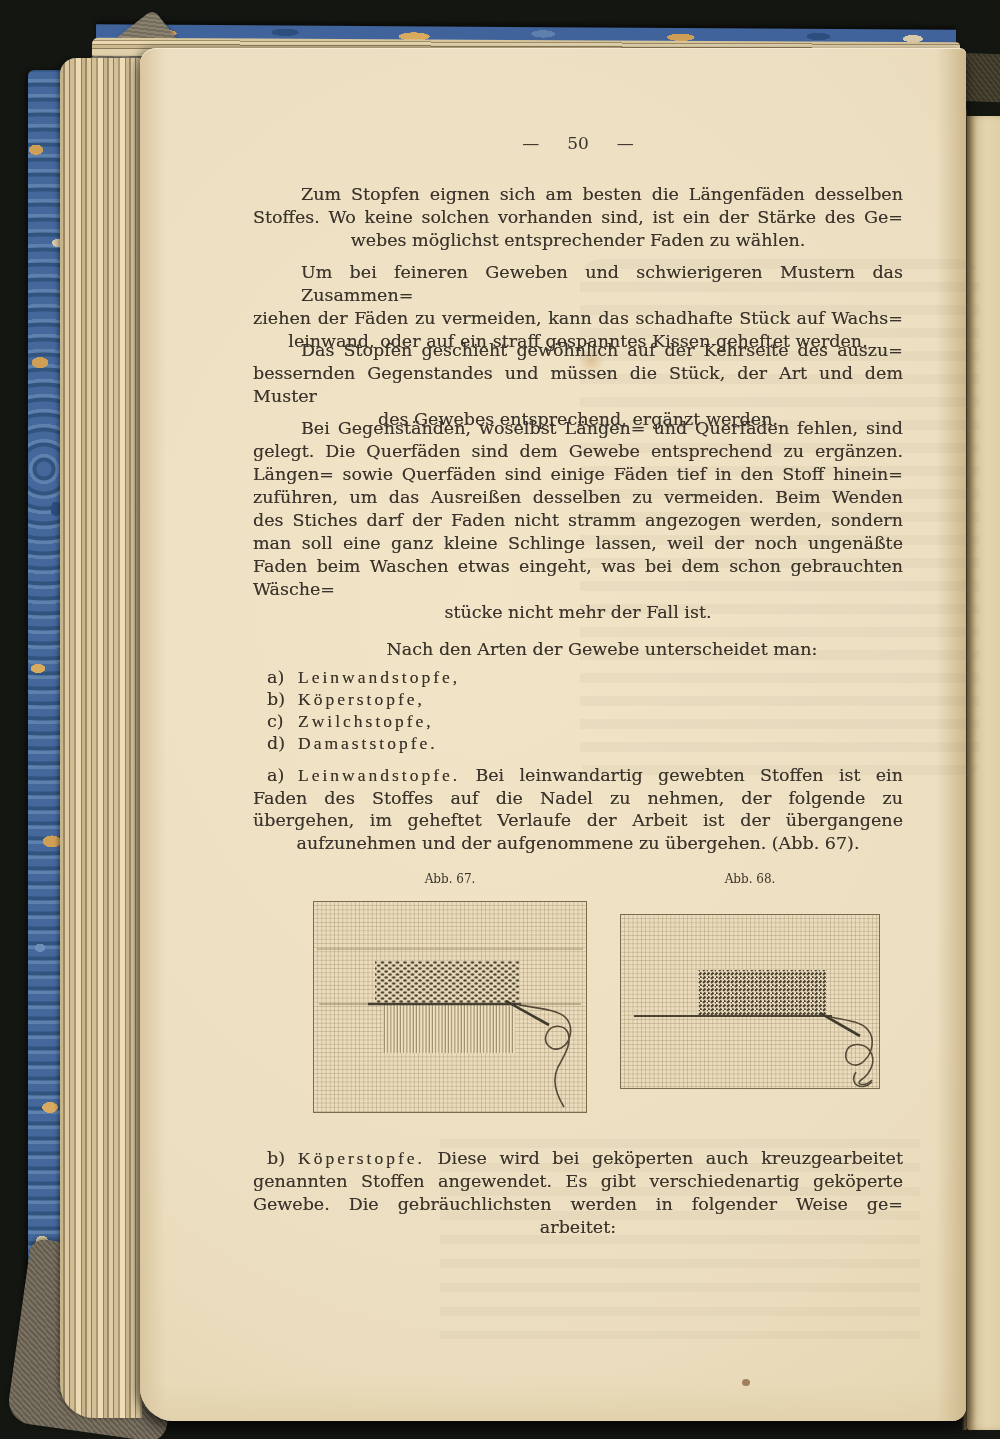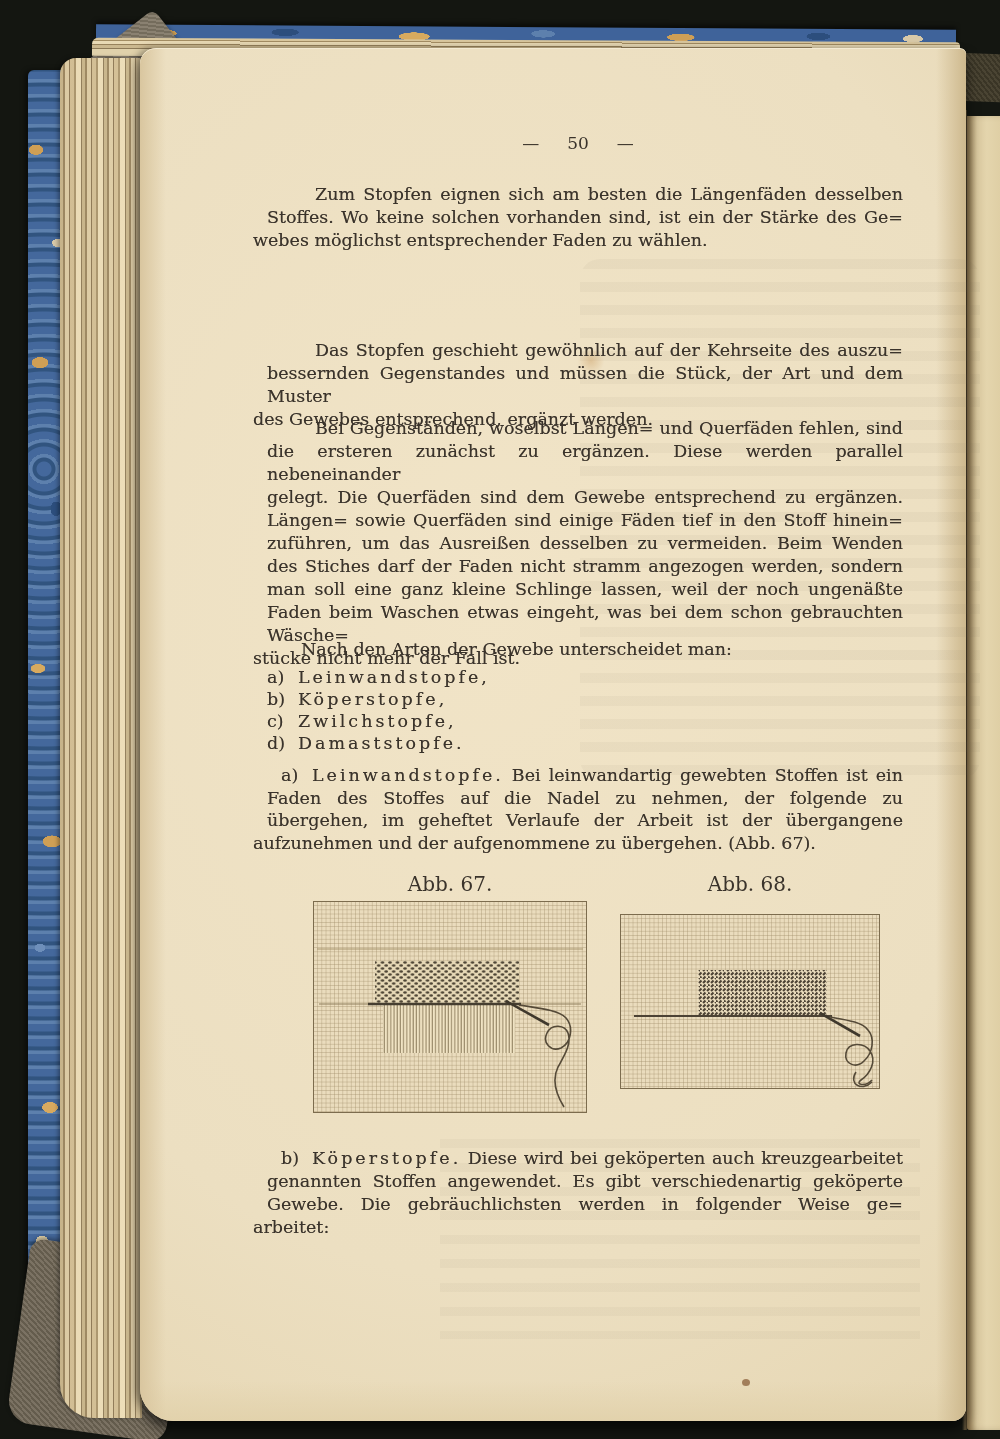--- a/index.html
+++ b/index.html
@@ -108,29 +108,29 @@
   .pageno{
     position:absolute;left:113px;top:84px;width:650px;
     display:flex;justify-content:center;align-items:center;gap:28px;
     font-size:17px;
   }
   .block{
     position:absolute;left:113px;width:650px;
     font-size:17.5px;line-height:23px;
     text-shadow:0 0 .4px rgba(58,51,43,.55);
   }
-  .jline{text-align:justify;text-align-last:justify;margin-left:14px;}
-  .lline{text-align:left;}
+  .jline{text-align:justify;text-align-last:justify;}
+  .lline{text-align:center;}
   .indent{padding-left:48px;}
   .hangline{}
   .itemfirst{position:relative;padding-left:45px;}
   .item-label{position:absolute;left:14px;top:0;}
-  .sperr{letter-spacing:3px;}
+  .sperr{letter-spacing:3px;font-family:Liberation Serif, serif;}
   .listline{position:relative;padding-left:45px;line-height:22px;height:22px;}
-  .caption{position:absolute;width:120px;text-align:center;font-size:20px;top:823px;}
+  .caption{position:absolute;width:120px;text-align:center;font-size:12px;top:823px;}
   .fig{position:absolute;}
   .stain1{
     position:absolute;left:436px;top:300px;width:30px;height:24px;border-radius:50%;
     background:radial-gradient(circle,rgba(194,140,74,.35),rgba(194,140,74,0) 70%);
   }
   .speck{
     position:absolute;left:602px;top:1330px;width:8px;height:7px;border-radius:50%;
     background:#8a5f3b;opacity:.75;
   }
   .bleed{
@@ -168,30 +168,34 @@
     <span>50</span>
     <span>—</span>
   </div>
 
   <div class="block" style="top:134px">
     <div class="jline indent">Zum Stopfen eignen sich am besten die Längenfäden desselben</div>
     <div class="jline">Stoffes. Wo keine solchen vorhanden sind, ist ein der Stärke des Ge=</div>
     <div class="lline">webes möglichst entsprechender Faden zu wählen.</div>
   </div>
 
+  <div class="block" style="top:212px">
+    <div class="jline indent">Um bei feineren Geweben und schwierigeren Mustern das Zusammen=</div>
+    <div class="jline">ziehen der Fäden zu vermeiden, kann das schadhafte Stück auf Wachs=</div>
+    <div class="lline">leinwand, oder auf ein straff gespanntes Kissen geheftet werden.</div>
+  </div>
 
   <div class="block" style="top:290px">
     <div class="jline indent">Das Stopfen geschieht gewöhnlich auf der Kehrseite des auszu=</div>
     <div class="jline">bessernden Gegenstandes und müssen die Stück, der Art und dem Muster</div>
     <div class="lline">des Gewebes entsprechend, ergänzt werden.</div>
   </div>
 
   <div class="block" style="top:368px">
     <div class="jline indent">Bei Gegenständen, woselbst Längen= und Querfäden fehlen, sind</div>
-    <div class="jline">die ersteren zunächst zu ergänzen. Diese werden parallel nebeneinander</div>
     <div class="jline">gelegt. Die Querfäden sind dem Gewebe entsprechend zu ergänzen.</div>
     <div class="jline">Längen= sowie Querfäden sind einige Fäden tief in den Stoff hinein=</div>
     <div class="jline">zuführen, um das Ausreißen desselben zu vermeiden. Beim Wenden</div>
     <div class="jline">des Stiches darf der Faden nicht stramm angezogen werden, sondern</div>
     <div class="jline">man soll eine ganz kleine Schlinge lassen, weil der noch ungenäßte</div>
     <div class="jline">Faden beim Waschen etwas eingeht, was bei dem schon gebrauchten Wäsche=</div>
     <div class="lline">stücke nicht mehr der Fall ist.</div>
   </div>
 
   <div class="block" style="top:589px">

